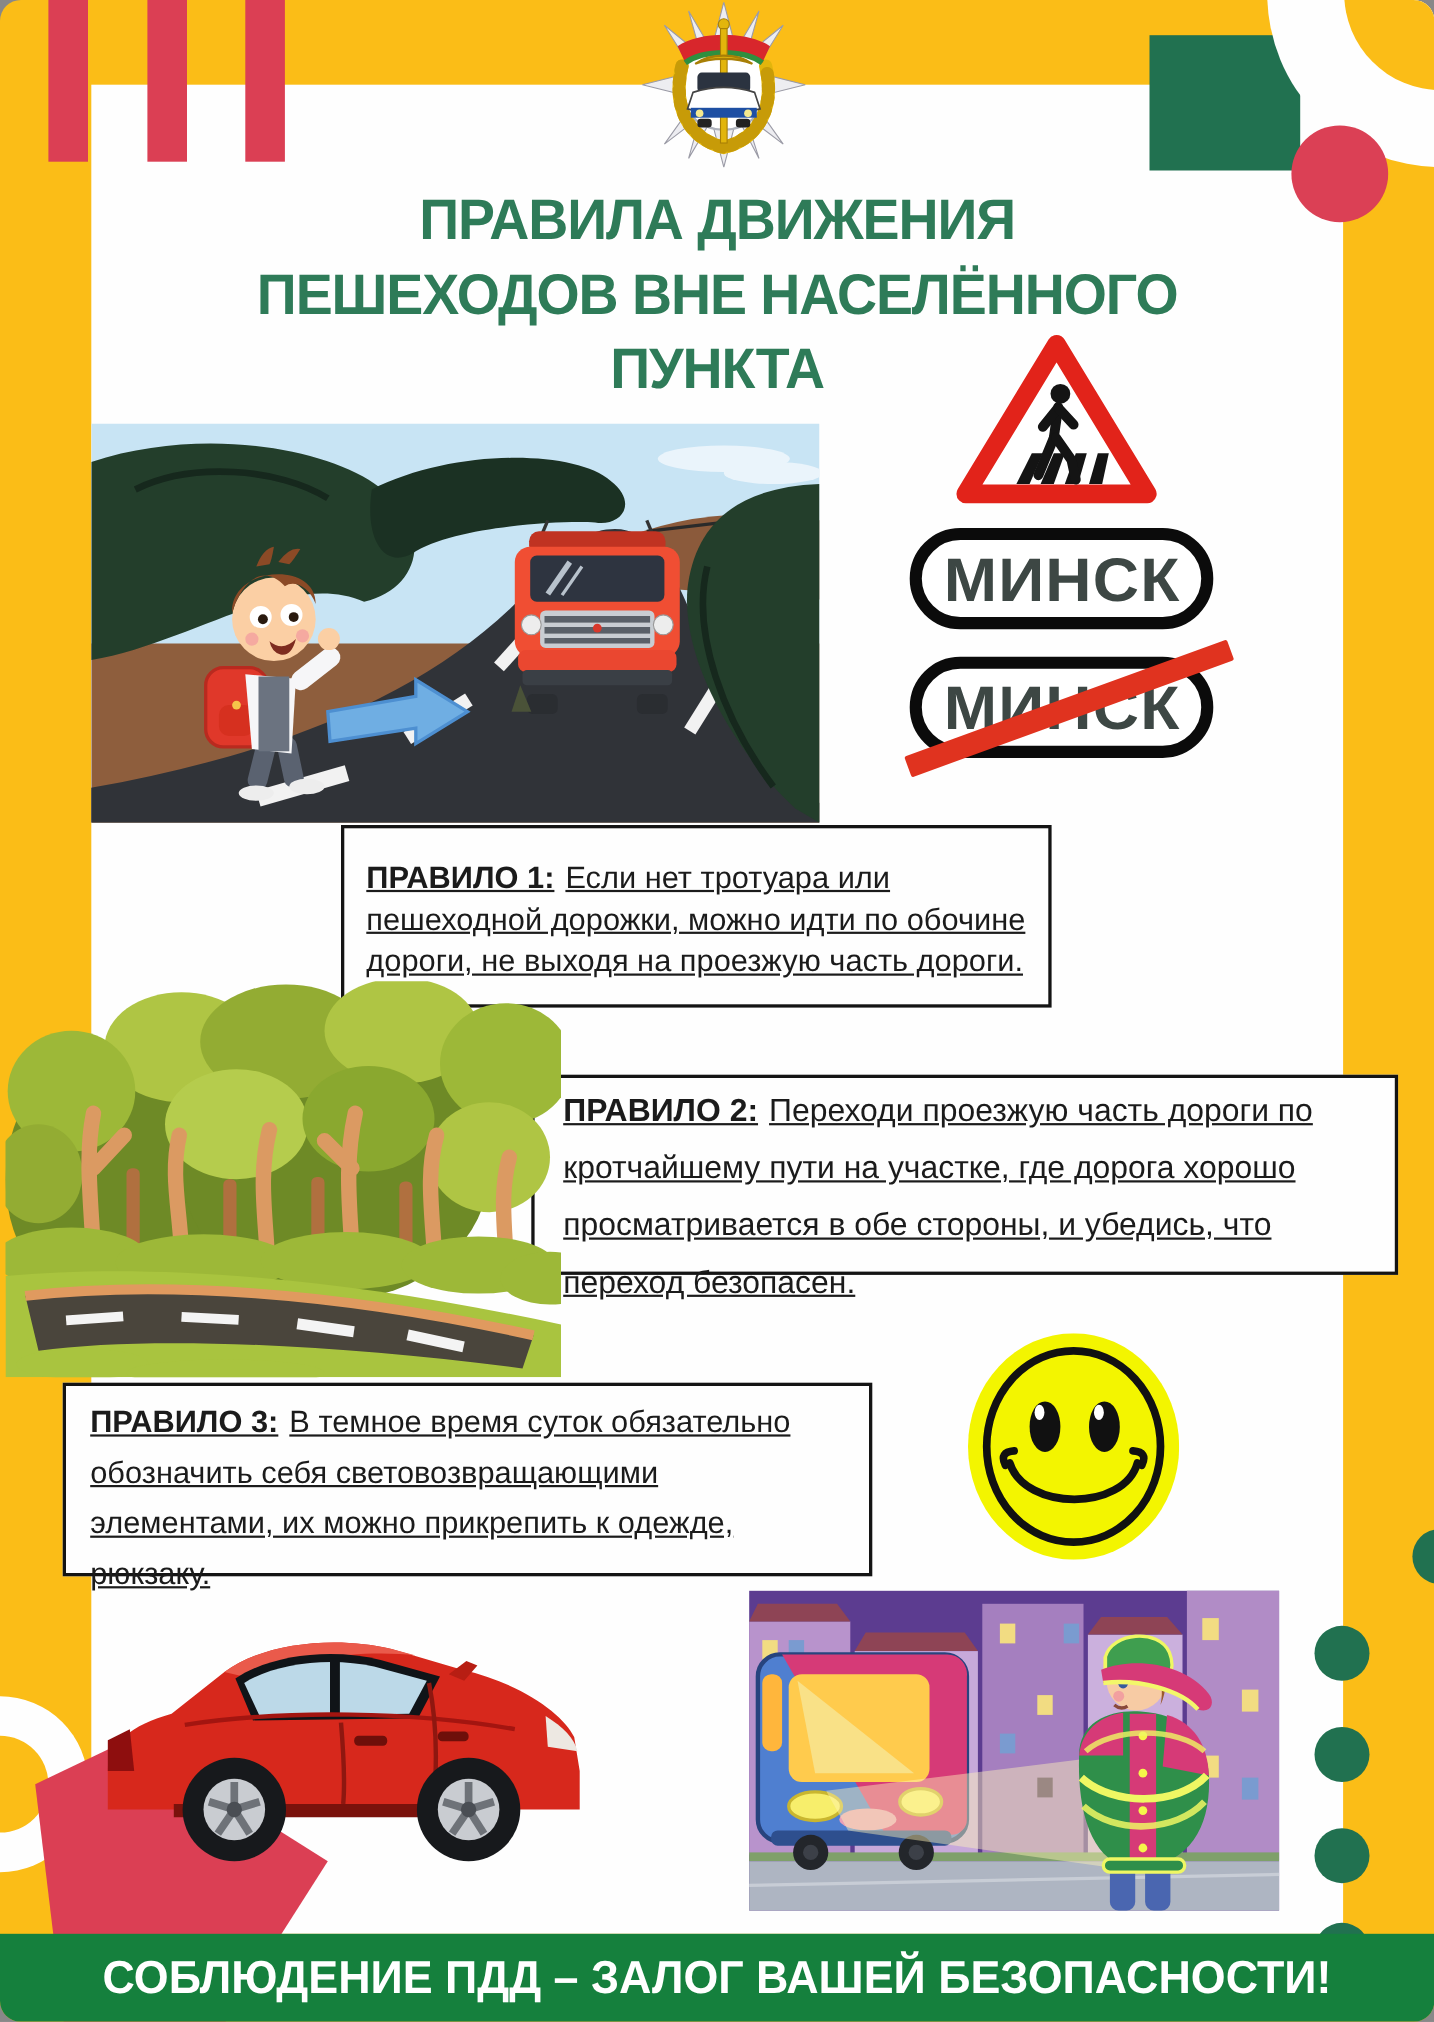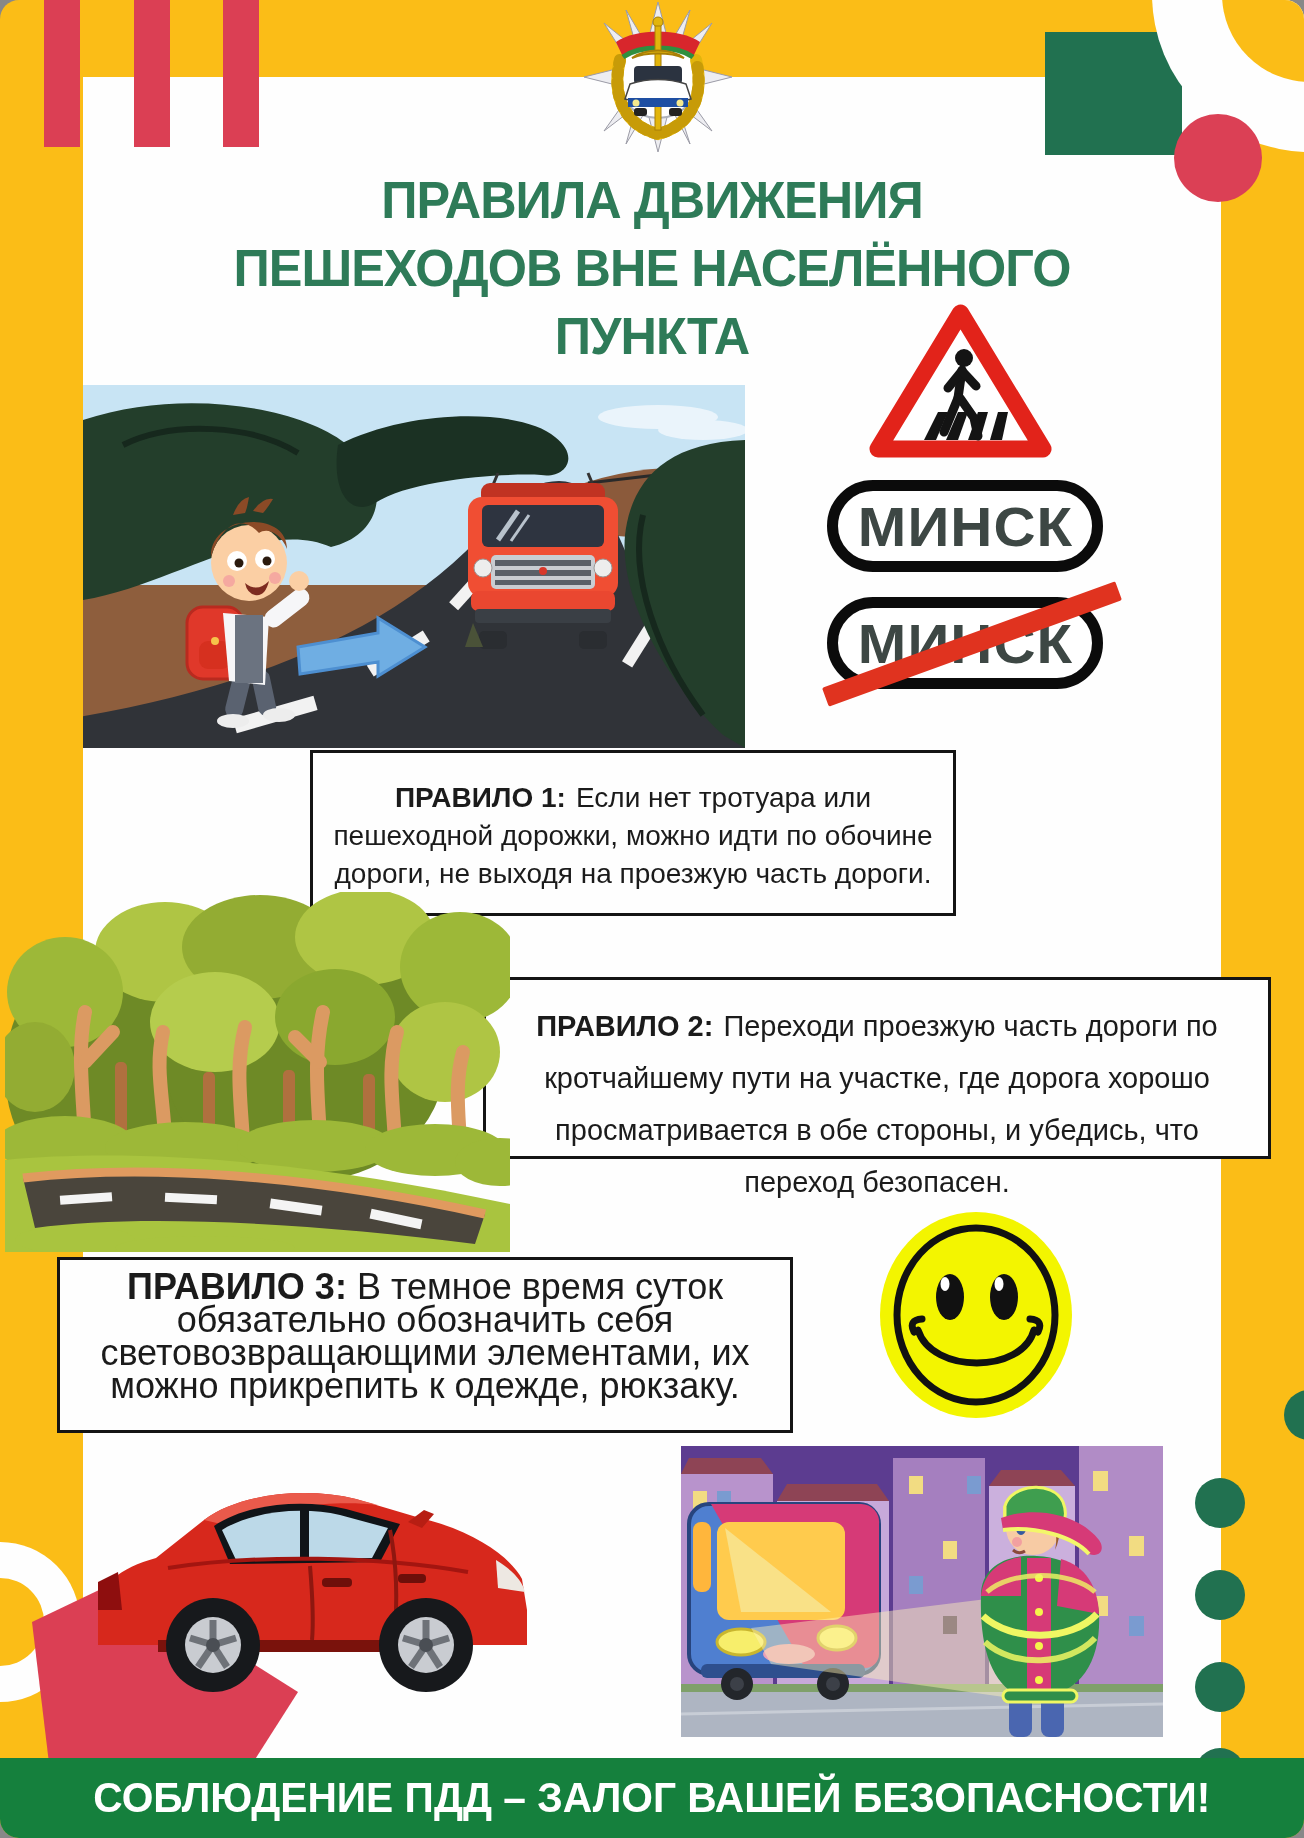--- a/index.html
+++ b/index.html
@@ -31,25 +31,25 @@
   #sign-crossing{left:868px;top:300px;width:185px;height:163px;z-index:3;}
   .city-sign{left:827px;width:276px;height:92px;z-index:3;background:#ffffff;
     border:11px solid #0B0B0B;border-radius:46px;display:flex;align-items:center;justify-content:center;
     overflow:visible;}
   .city-sign .txt{font-weight:bold;font-size:56px;color:#3D4744;letter-spacing:1px;transform:scaleX(1.04);}
   #sign-minsk-in{top:480px;}
   #sign-minsk-out{top:597px;}
   #minsk-slash{position:absolute;left:-22px;top:26px;width:312px;height:20px;background:#E0331F;
     transform:rotate(-20deg);z-index:4;border-radius:2px;}
   
-  .rule-box{background:#FEFEFE;border:3px solid #141414;text-align:center;color:#1B1B1B;z-index:4;}
+  .rule-box{background:#FEFEFE;border:3px solid #141414;color:#1B1B1B;z-index:4;text-decoration:underline;}
   .rule-box b{margin-right:10px;}
   #rule1{left:310px;top:750px;width:646px;height:166px;font-size:28px;line-height:38px;padding:26px 20px;}
-  #rule2{left:483px;top:977px;width:788px;height:182px;font-size:29px;line-height:52px;padding:20px 26px;}
-  #rule3{left:57px;top:1257px;width:736px;height:176px;font-size:36px;line-height:33px;padding:10px 22px;}
+  #rule2{left:483px;top:977px;width:788px;height:182px;font-size:29px;line-height:52px;padding:4px 26px;}
+  #rule3{left:57px;top:1257px;width:736px;height:176px;font-size:28px;line-height:46px;padding:10px 22px;}
   
   #illus-forest{left:5px;top:892px;width:505px;height:360px;z-index:5;}
   
   #smiley{left:880px;top:1212px;width:192px;height:206px;z-index:4;}
   
   #bl-ring-outer{left:-80px;top:1542px;width:160px;height:160px;border-radius:50%;background:#FEFEFE;z-index:2;}
   #bl-ring-inner{left:-44px;top:1578px;width:88px;height:88px;border-radius:50%;background:#FBBD17;z-index:2;}
   #bl-red-shape{left:15px;top:1565px;width:300px;height:273px;z-index:3;}
   
   #illus-car{left:78px;top:1460px;width:465px;height:250px;z-index:4;}

